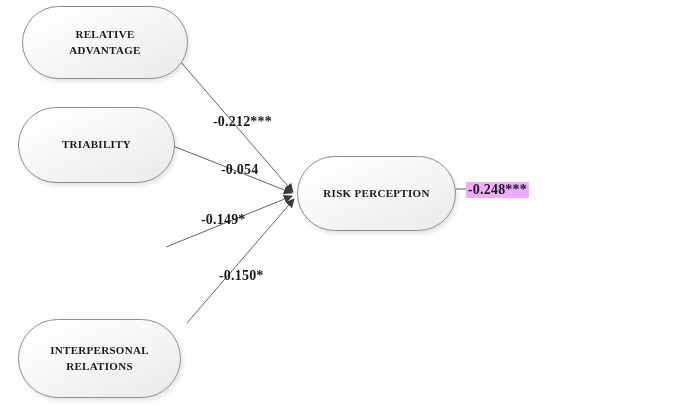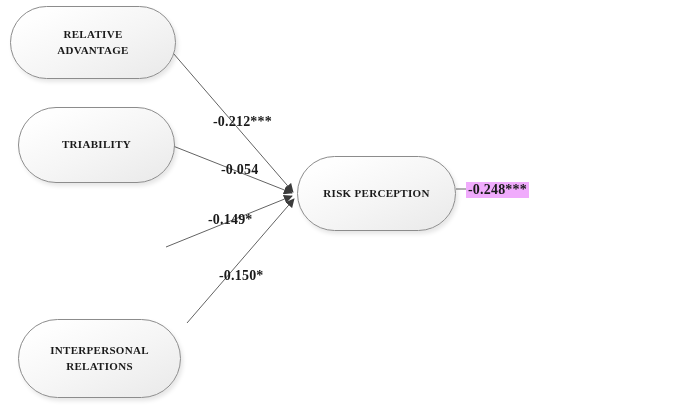--- a/index.html
+++ b/index.html
@@ -63,21 +63,21 @@
         <path d="M0,0 L10,5 L0,10 z" fill="#3b3b3b"></path>
       </marker>
     </defs>
     <line x1="167" y1="46" x2="293" y2="192" stroke="#636363" stroke-width="1" marker-end="url(#arrow)"></line>
     <line x1="173" y1="146" x2="292" y2="193" stroke="#636363" stroke-width="1" marker-end="url(#arrow)"></line>
     <line x1="166" y1="247" x2="292" y2="196" stroke="#636363" stroke-width="1" marker-end="url(#arrow)"></line>
     <line x1="187" y1="323" x2="294" y2="199" stroke="#636363" stroke-width="1" marker-end="url(#arrow)"></line>
     <line x1="456" y1="189" x2="512" y2="189" stroke="#636363" stroke-width="1" marker-end="url(#arrow)"></line>
   </svg>
 
-  <div class="node" style="left:10px;  top:6px;   width:166px; height:73px; padding:0 18px;">
+  <div class="node" style="left:22px;  top:6px;   width:166px; height:73px; padding:0 18px;">
     <span>RELATIVE ADVANTAGE</span>
   </div>
 
   <div class="node" style="left:18px;  top:107px; width:157px; height:76px; padding:0 18px;text-align:center;">
     <span>TRIABILITY</span>
   </div>
 
 
   <div class="node" style="left:18px;  top:319px; width:163px; height:79px; padding:0 26px;">
     <span>INTERPERSONAL RELATIONS</span>
@@ -85,19 +85,19 @@
 
   <div class="node" style="left:297px; top:156px; width:159px; height:75px; padding:0 16px;">
     <span>RISK PERCEPTION</span>
   </div>
 
 
   <div class="edge-label" style="left:213px; top:114px;">-0.212***</div>
 
   <div class="edge-label" style="left:221px; top:162px;">-0.054</div>
 
-  <div class="edge-label" style="left:208px; top:212px;">-0.149*</div>
+  <div class="edge-label" style="left:201px; top:212px;">-0.149*</div>
 
   <div class="edge-label" style="left:219px; top:268px;">-0.150*</div>
 
   <div class="edge-label on-line" style="left:466px; top:182px;">-0.248***</div>
 
 </div>
 
 </body></html>

